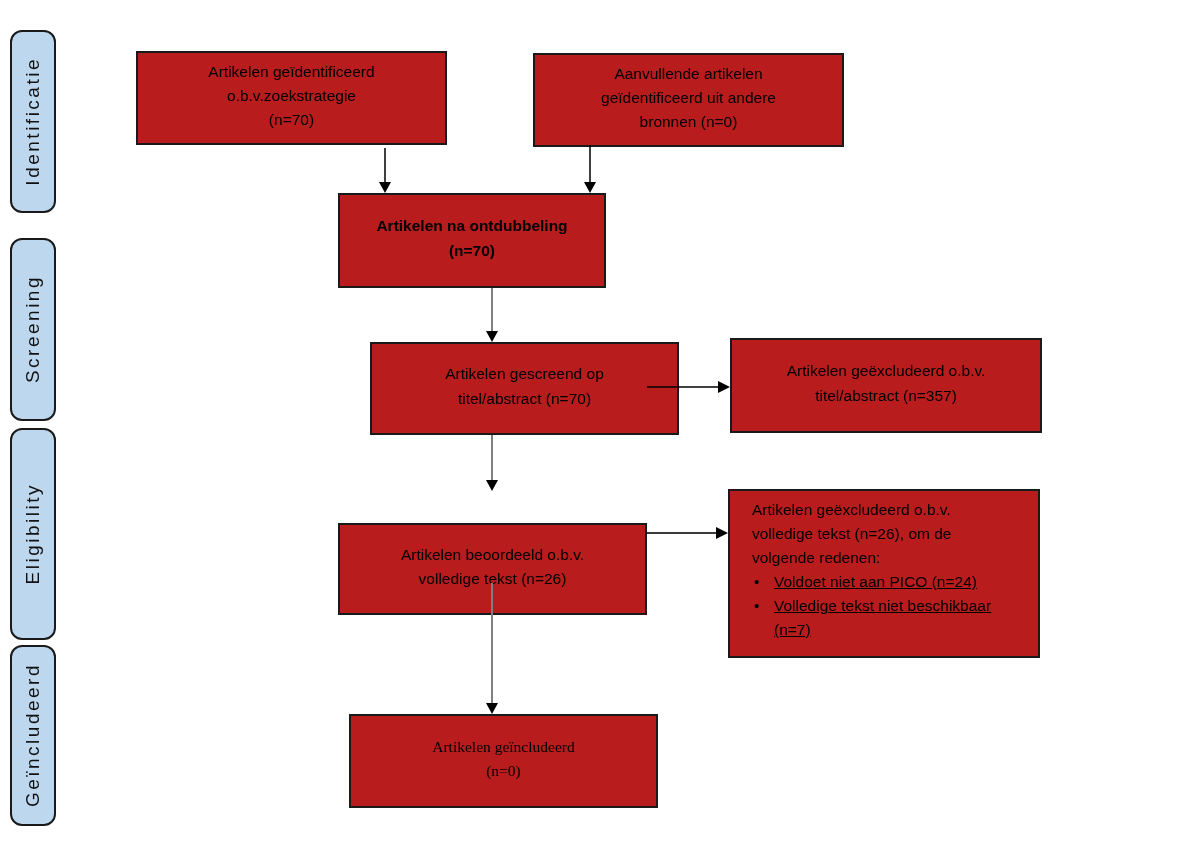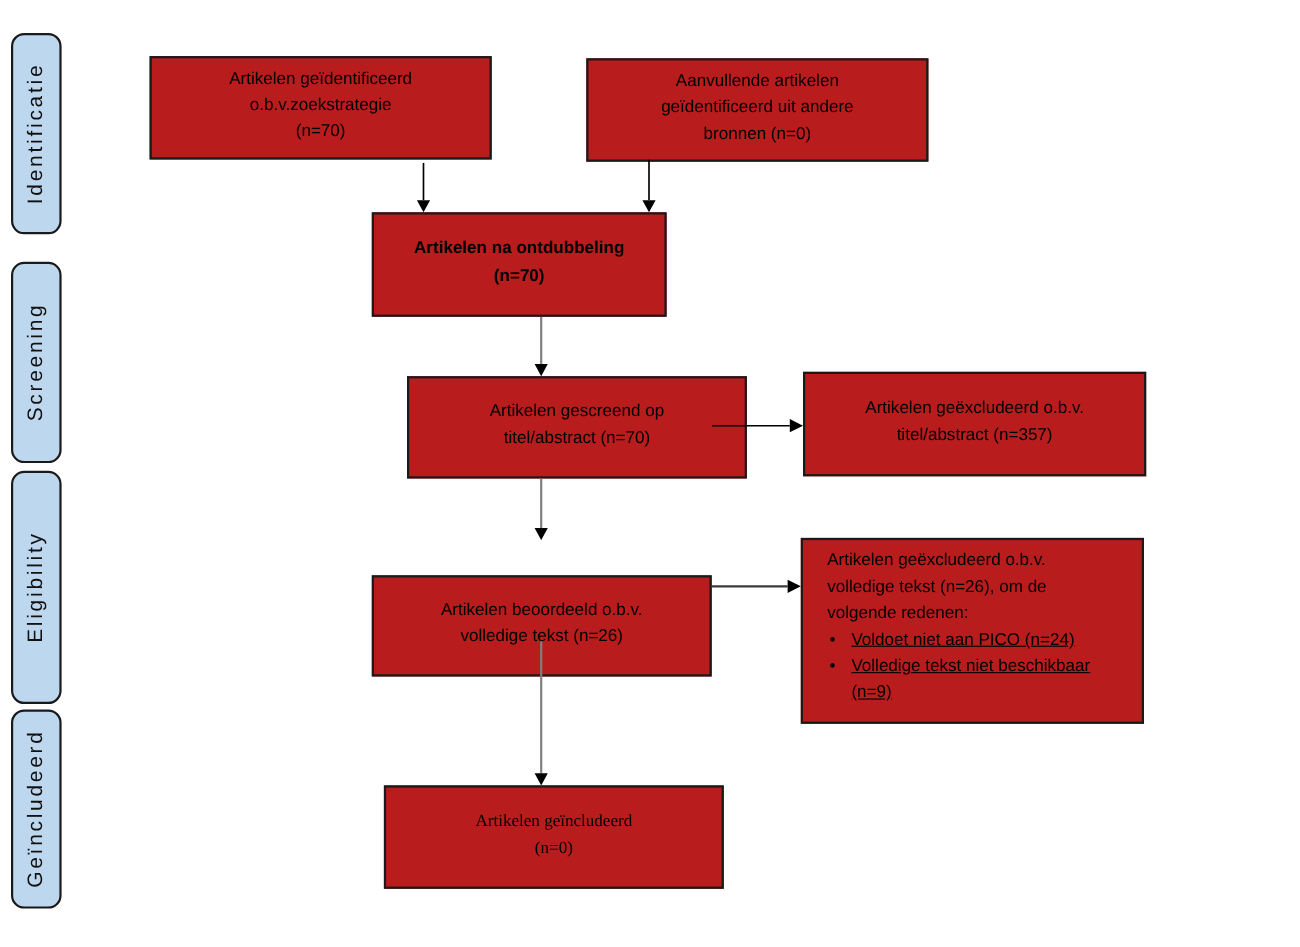--- a/index.html
+++ b/index.html
@@ -105,21 +105,21 @@
   <div class="fbox box-excluded-fulltext">
     <div class="intro">Artikelen geëxcludeerd o.b.v.
 volledige tekst (n=26), om de
 volgende redenen:</div>
     <div class="bullet-row">
       <span class="bullet-glyph">•</span>
       <span class="bullet-text">Voldoet niet aan PICO (n=24)</span>
     </div>
     <div class="bullet-row">
       <span class="bullet-glyph">•</span>
-      <span class="bullet-text">Volledige tekst niet beschikbaar (n=9)</span>
+      <span class="bullet-text">Volledige tekst niet beschikbaar (n=7)</span>
     </div>
   </div>
 
   <div class="fbox box-included">Artikelen geïncludeerd
 (n=0)</div>
 
   <svg class="arrow" style="left:378px;top:148px;" width="14" height="45">
     <line x1="7" y1="0" x2="7" y2="34" stroke="#000000" stroke-width="1.5"></line>
     <polygon points="1,34 13,34 7,45" fill="#000000"></polygon>
   </svg>

